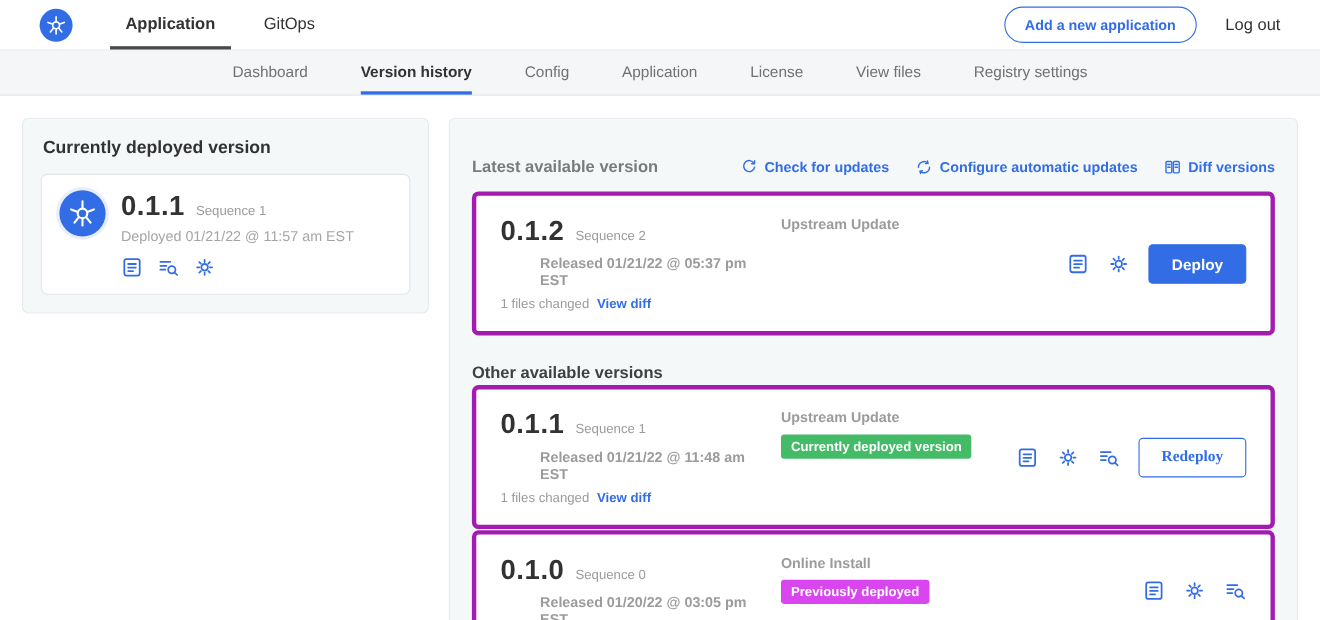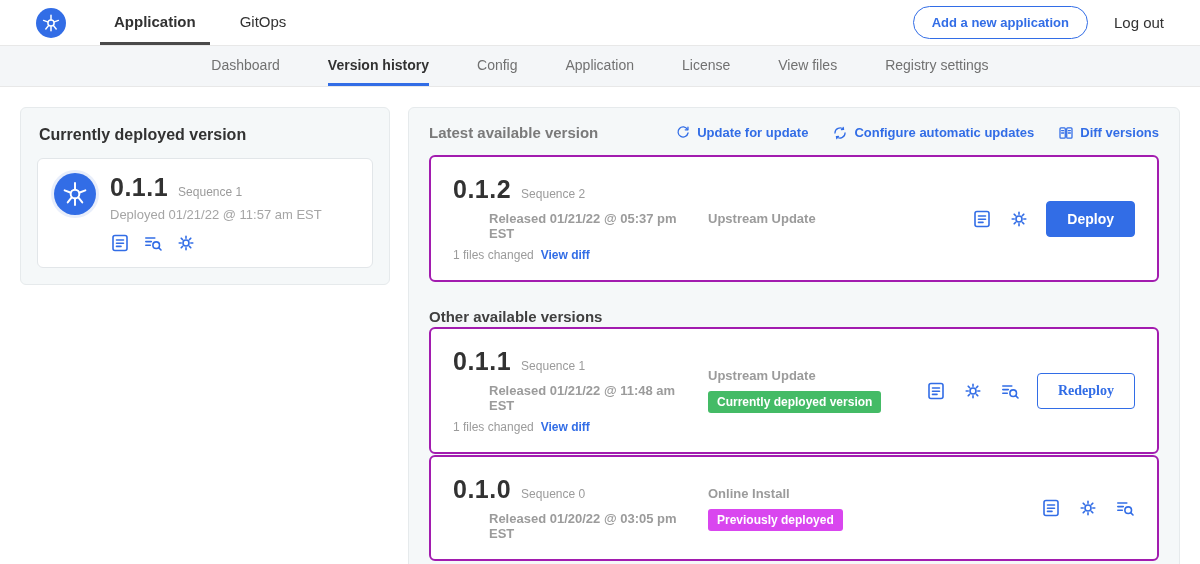--- a/index.html
+++ b/index.html
@@ -46,32 +46,32 @@
   .ver-num { font-size:25px; font-weight:700; color:#323232; letter-spacing:.5px; }
   .ver-seq { font-size:12px; color:#9b9b9b; font-weight:500; }
   .deployed-date { font-size:13px; color:#a5a5a5; font-weight:500; margin-top:5px; }
   .icon-row { display:flex; gap:13px; margin-top:11px; }
   .icon-btn { width:20px; height:20px; color:#326de6; cursor:pointer; display:inline-flex; }
   .icon-btn svg { width:20px; height:20px; stroke:currentColor; fill:none;
     stroke-width:1.6; stroke-linecap:round; stroke-linejoin:round; }
 
   
   .panel { flex:1; padding:16px 20px 20px; }
-  .panel-head { display:flex; align-items:center; justify-content:space-between; margin:0 0 14px; }
+  .panel-head { display:flex; align-items:center; justify-content:space-between; margin:19px 0 14px; }
   .panel-title { font-size:15px; font-weight:600; color:#7a7a7a; }
   .head-links { display:flex; gap:24px; }
   .link { display:flex; align-items:center; gap:6px; color:#326de6; font-size:13px;
     font-weight:700; cursor:pointer; }
   .link svg { width:16px; height:16px; stroke:#326de6; fill:none; stroke-width:1.6;
     stroke-linecap:round; stroke-linejoin:round; }
 
   .section-title { font-size:15px; font-weight:600; color:#404040; margin:26px 0 2px; }
 
-  .vcard { background:#fff; border:2px solid #a21caf; border-radius:6px;
-    padding:18px 22px; display:flex; align-items:center; margin-top:1px; }
+  .vcard { background:#fff; border:4px solid #a21caf; border-radius:6px;
+    padding:18px 22px; display:flex; margin-top:1px; }
   .vleft { width:245px; flex:none; }
   .vreleased { font-size:13px; color:#9b9b9b; font-weight:600; margin-top:7px;padding-left:36px; }
   .vfiles { font-size:12px; color:#9b9b9b; margin-top:7px; display:flex; gap:7px; }
   .view-diff { color:#326de6; font-weight:700; cursor:pointer; }
   .vmid { flex:1; padding:0 10px; }
   .source { font-size:13px; font-weight:700; color:#9b9b9b; }
   .badge { display:inline-block; margin-top:8px; padding:4px 9px; border-radius:3px;
     color:#fff; font-size:12px; font-weight:700; }
   .badge.green { background:#44bb66; }
   .badge.gray { background:#d946ef; }
@@ -154,21 +154,21 @@
 
   <section class="card-surface panel">
     <div class="panel-head">
       <div class="panel-title">Latest available version</div>
       <div class="head-links">
         <div class="link">
           <svg viewBox="0 0 20 20">
             <path d="M15.6 5.6A6.3 6.3 0 1 0 16.3 10"></path>
               <path d="M16.2 2.6v3.4h-3.4"></path>
           </svg>
-          <span>Update for update</span>
+          <span>Check for updates</span>
         </div>
         <div class="link">
           <svg viewBox="0 0 20 20">
             <path d="M16.3 10a6.3 6.3 0 0 1-10.7 4.5M3.7 10a6.3 6.3 0 0 1 10.7-4.5"></path>
               <path d="M14 2.9l.4 2.6-2.6.4M6 17.1l-.4-2.6 2.6-.4"></path>
           </svg>
           <span>Configure automatic updates</span>
         </div>
         <div class="link">
           <svg viewBox="0 0 20 20">

